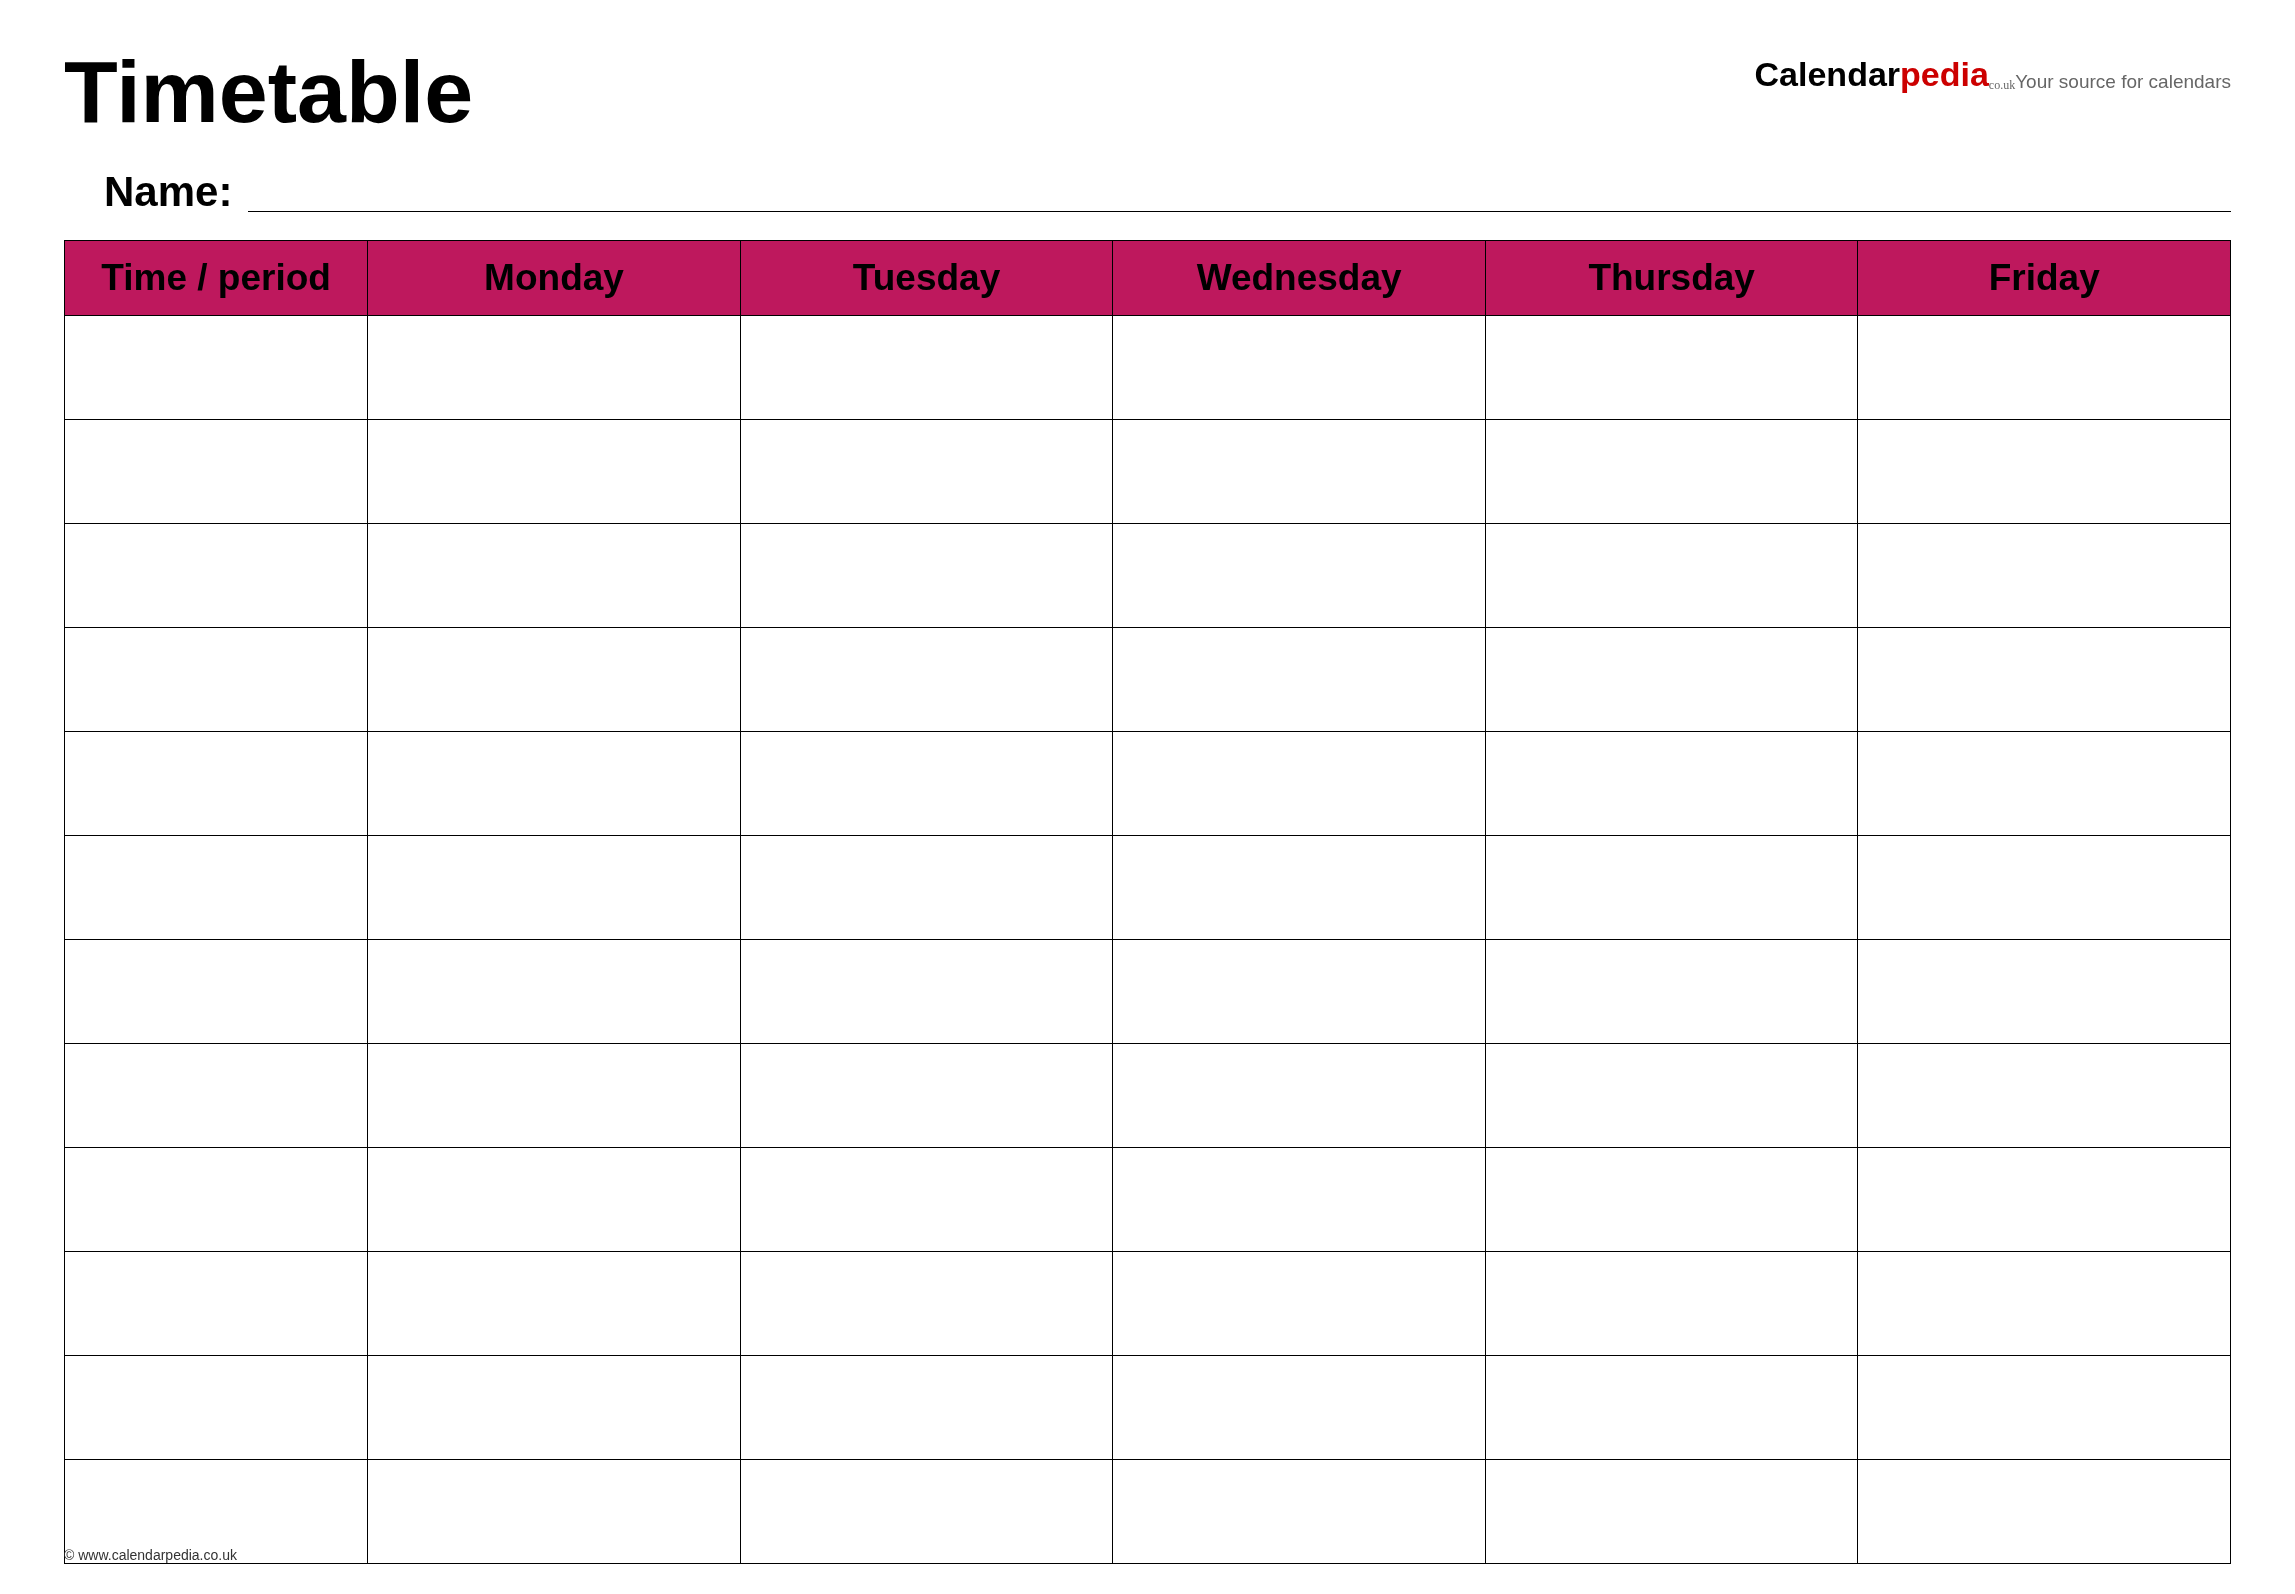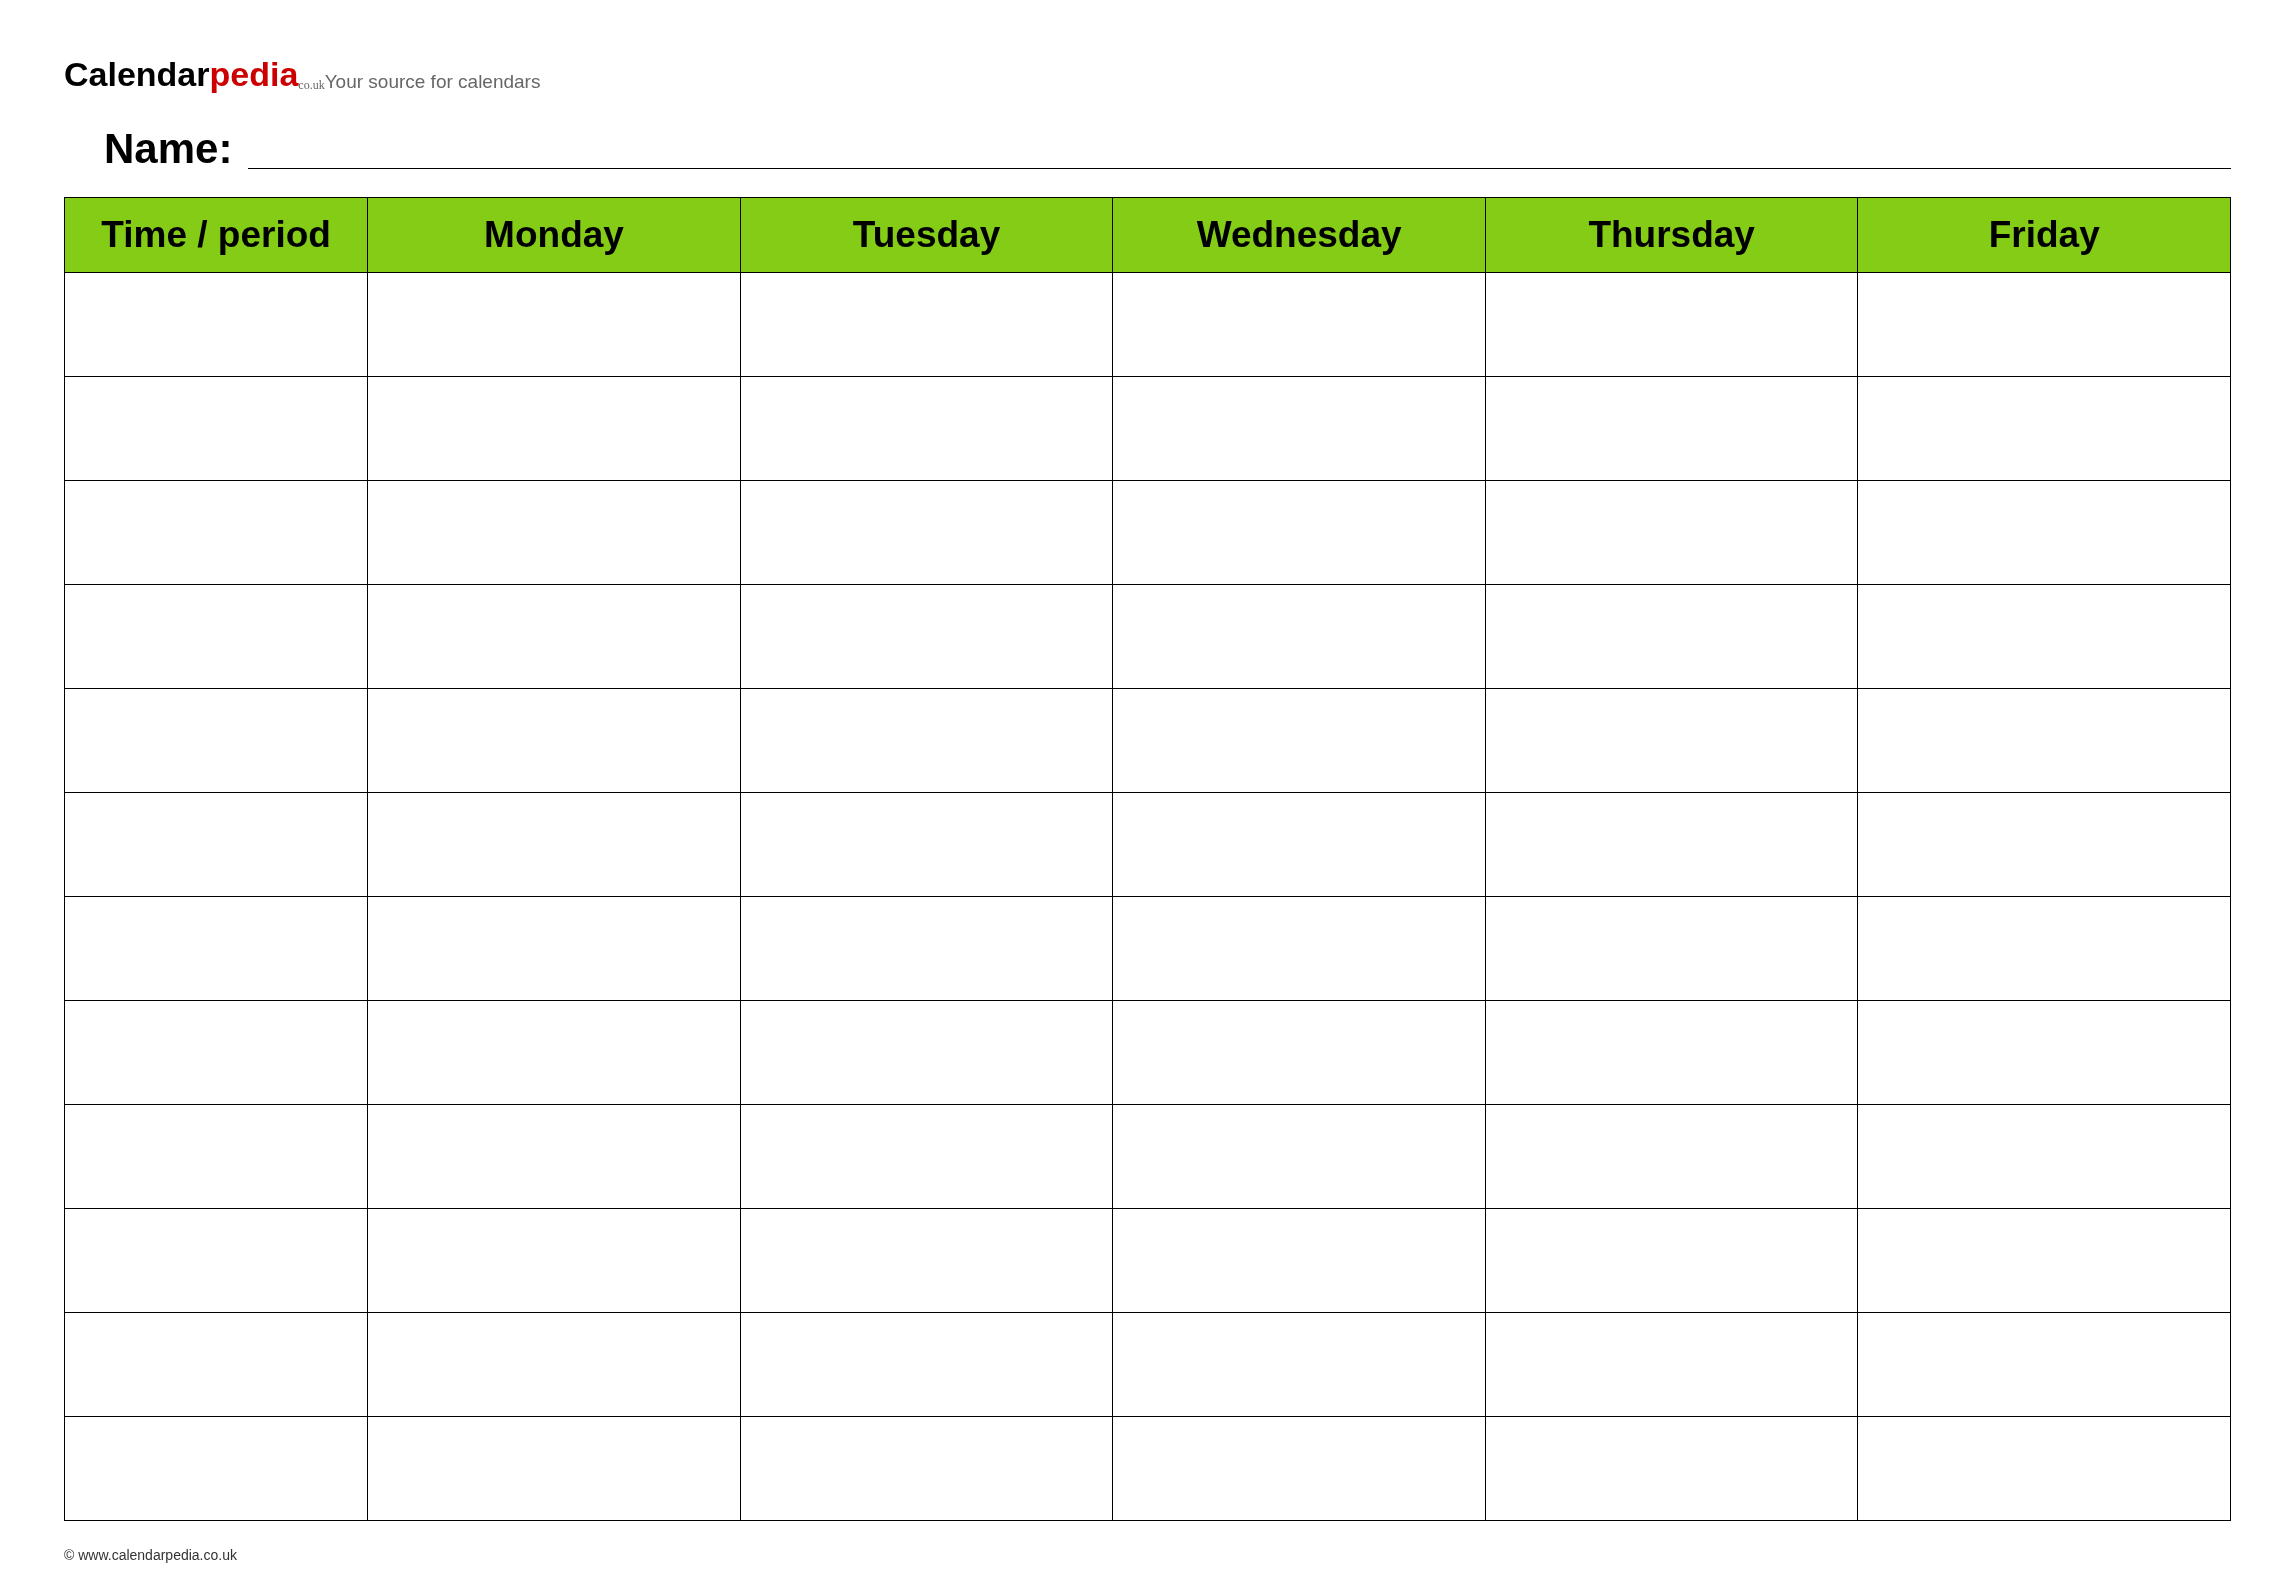--- a/index.html
+++ b/index.html
@@ -89,21 +89,21 @@
       border-collapse: collapse;
       border: 1.6px solid #000000;
     }
 
     thead th {
       border: 1.6px solid #000000;
       padding: 16px 12px;
       font-size: 37px;
       font-weight: bold;
       text-align: center;
-      background: #84cc16;
+      background: #be185d;
     }
 
     tbody td {
       border: 1.2px solid #000000;
       height: 104px;
       padding: 8px;
     }
 
     .time-col {
       width: 14%;
@@ -118,20 +118,21 @@
       bottom: 32px;
       left: 64px;
       font-size: 14px;
       color: #333333;
     }
   </style>
 </head>
 <body>
 
 <div class="header">
+  <h1 class="title">Timetable</h1>
   <div class="logo-container">
     <div class="logo-text">
       <span>Calendar</span><span class="pedia">pedia</span>
     </div>
     <div class="logo-couk">co.uk</div>
     <div class="logo-tagline">Your source for calendars</div>
   </div>
 </div>
 
 <div class="name-row">

